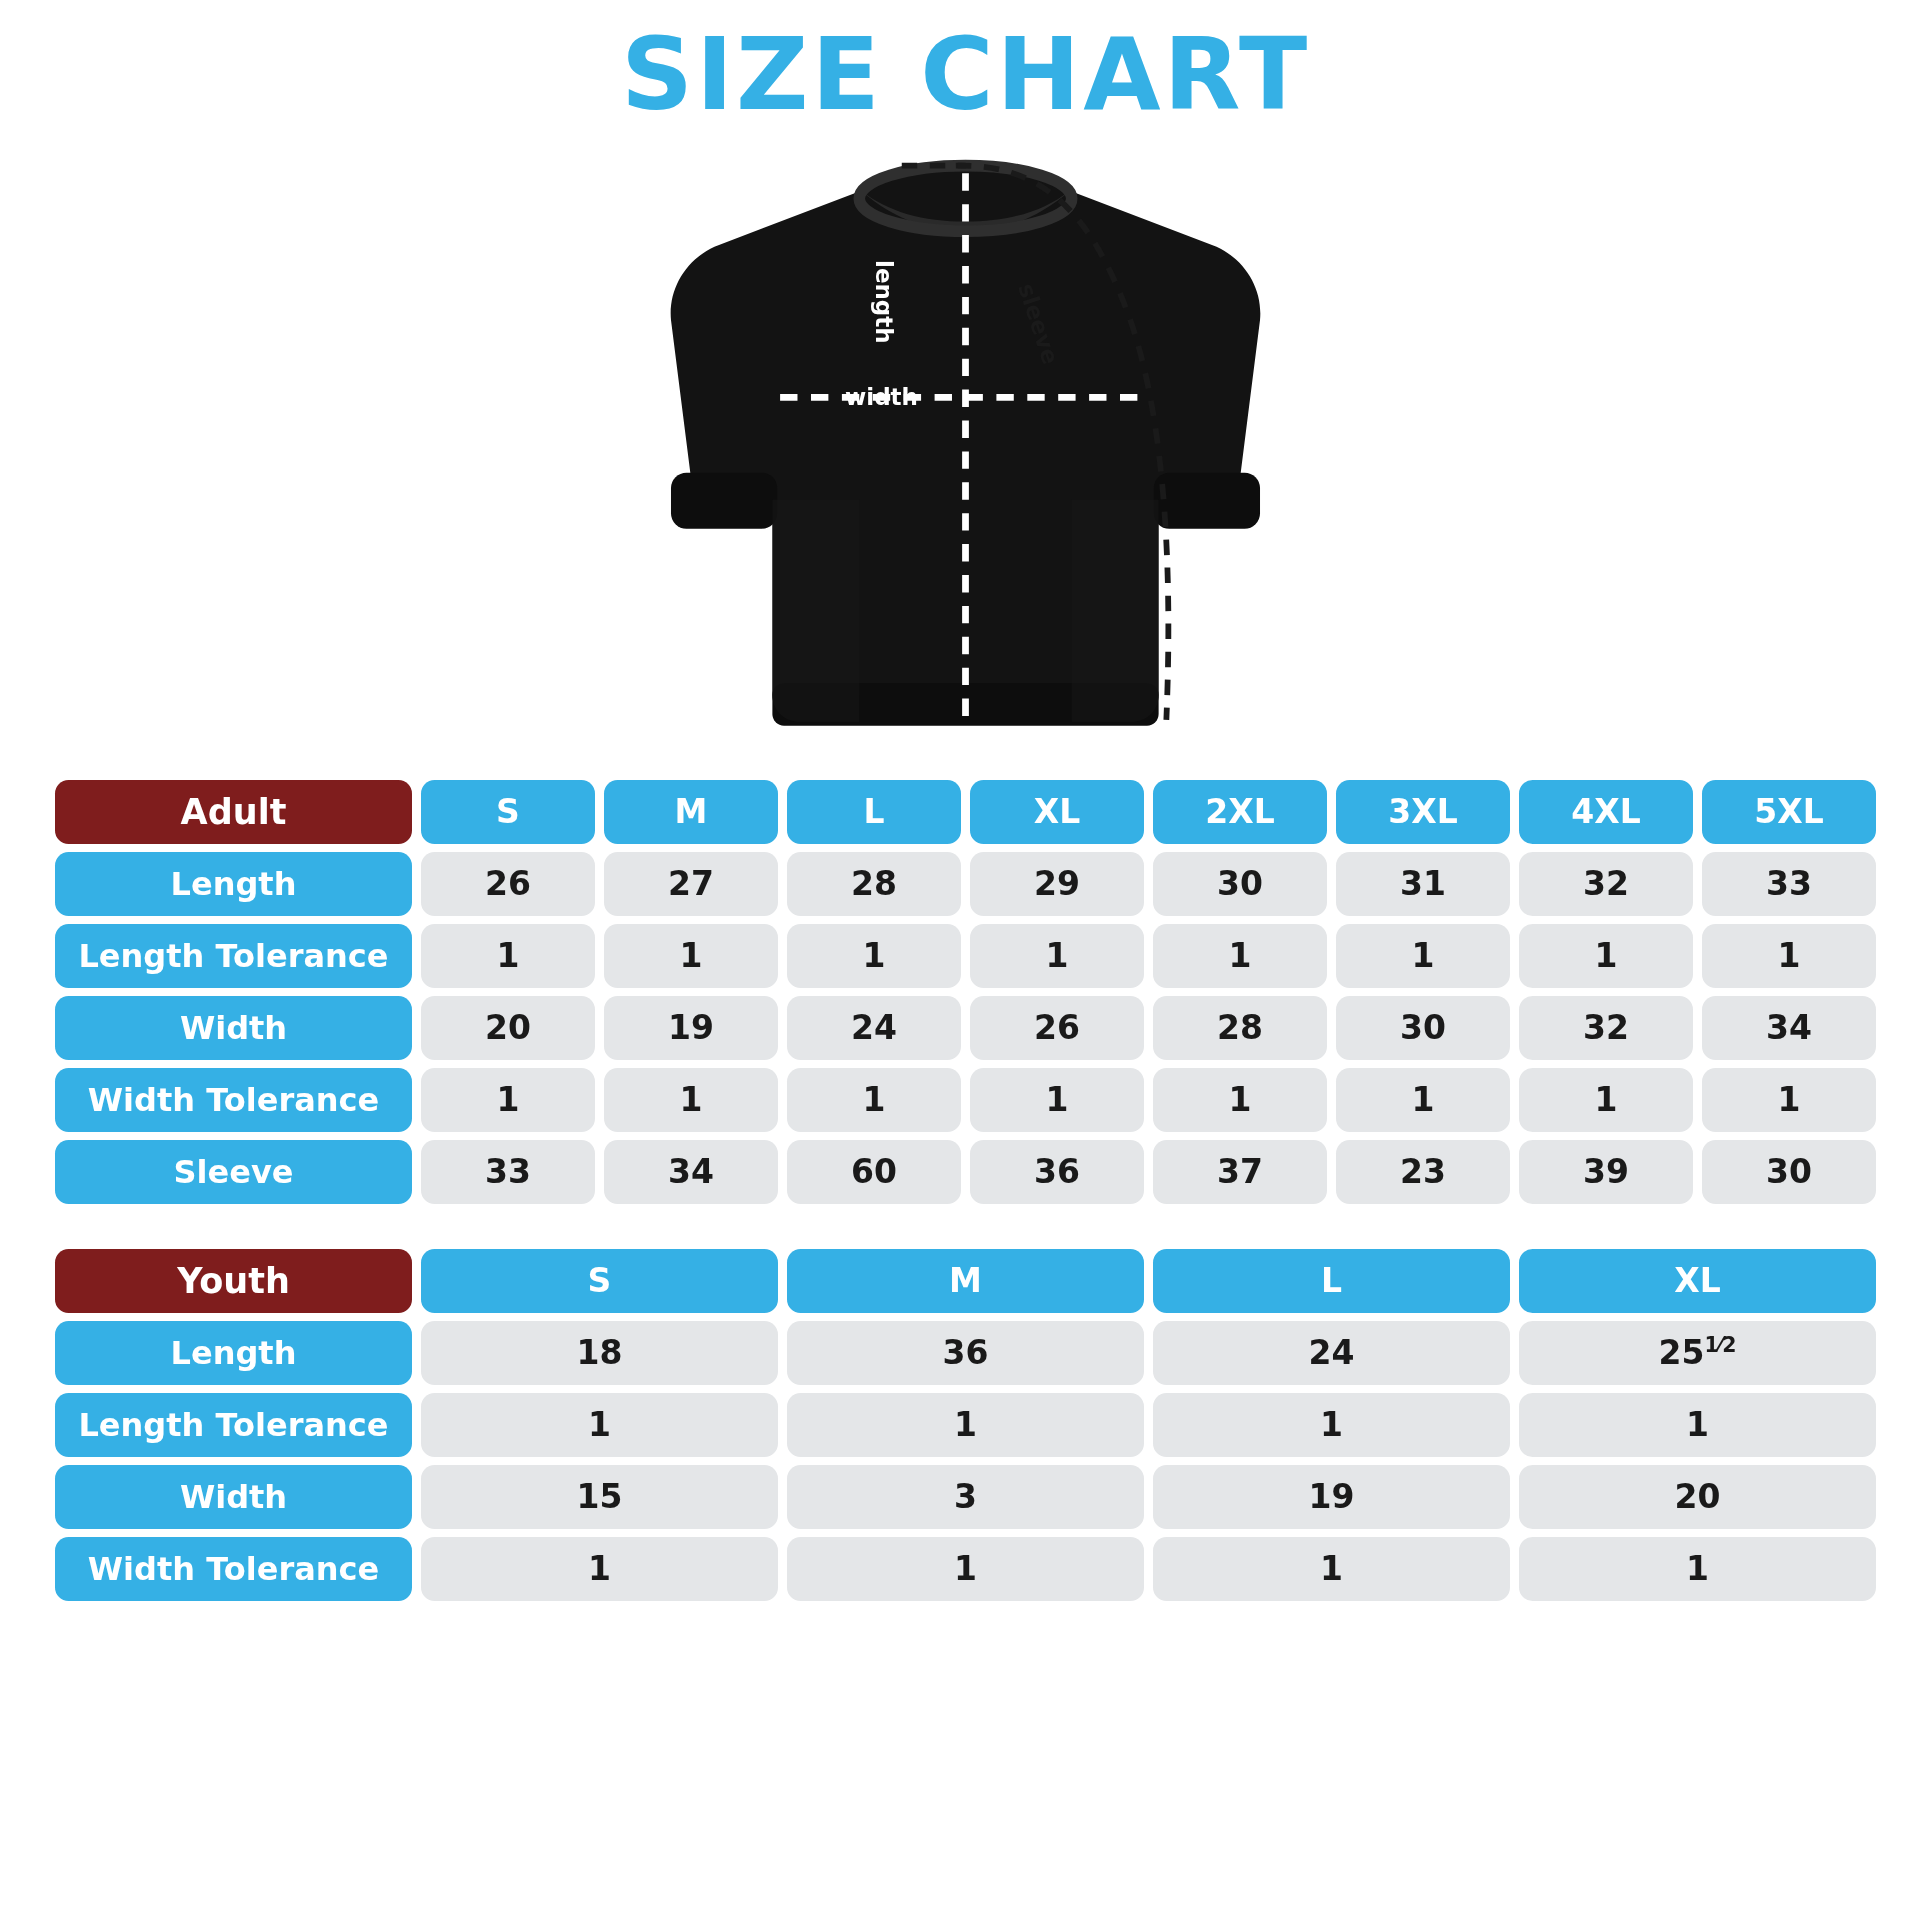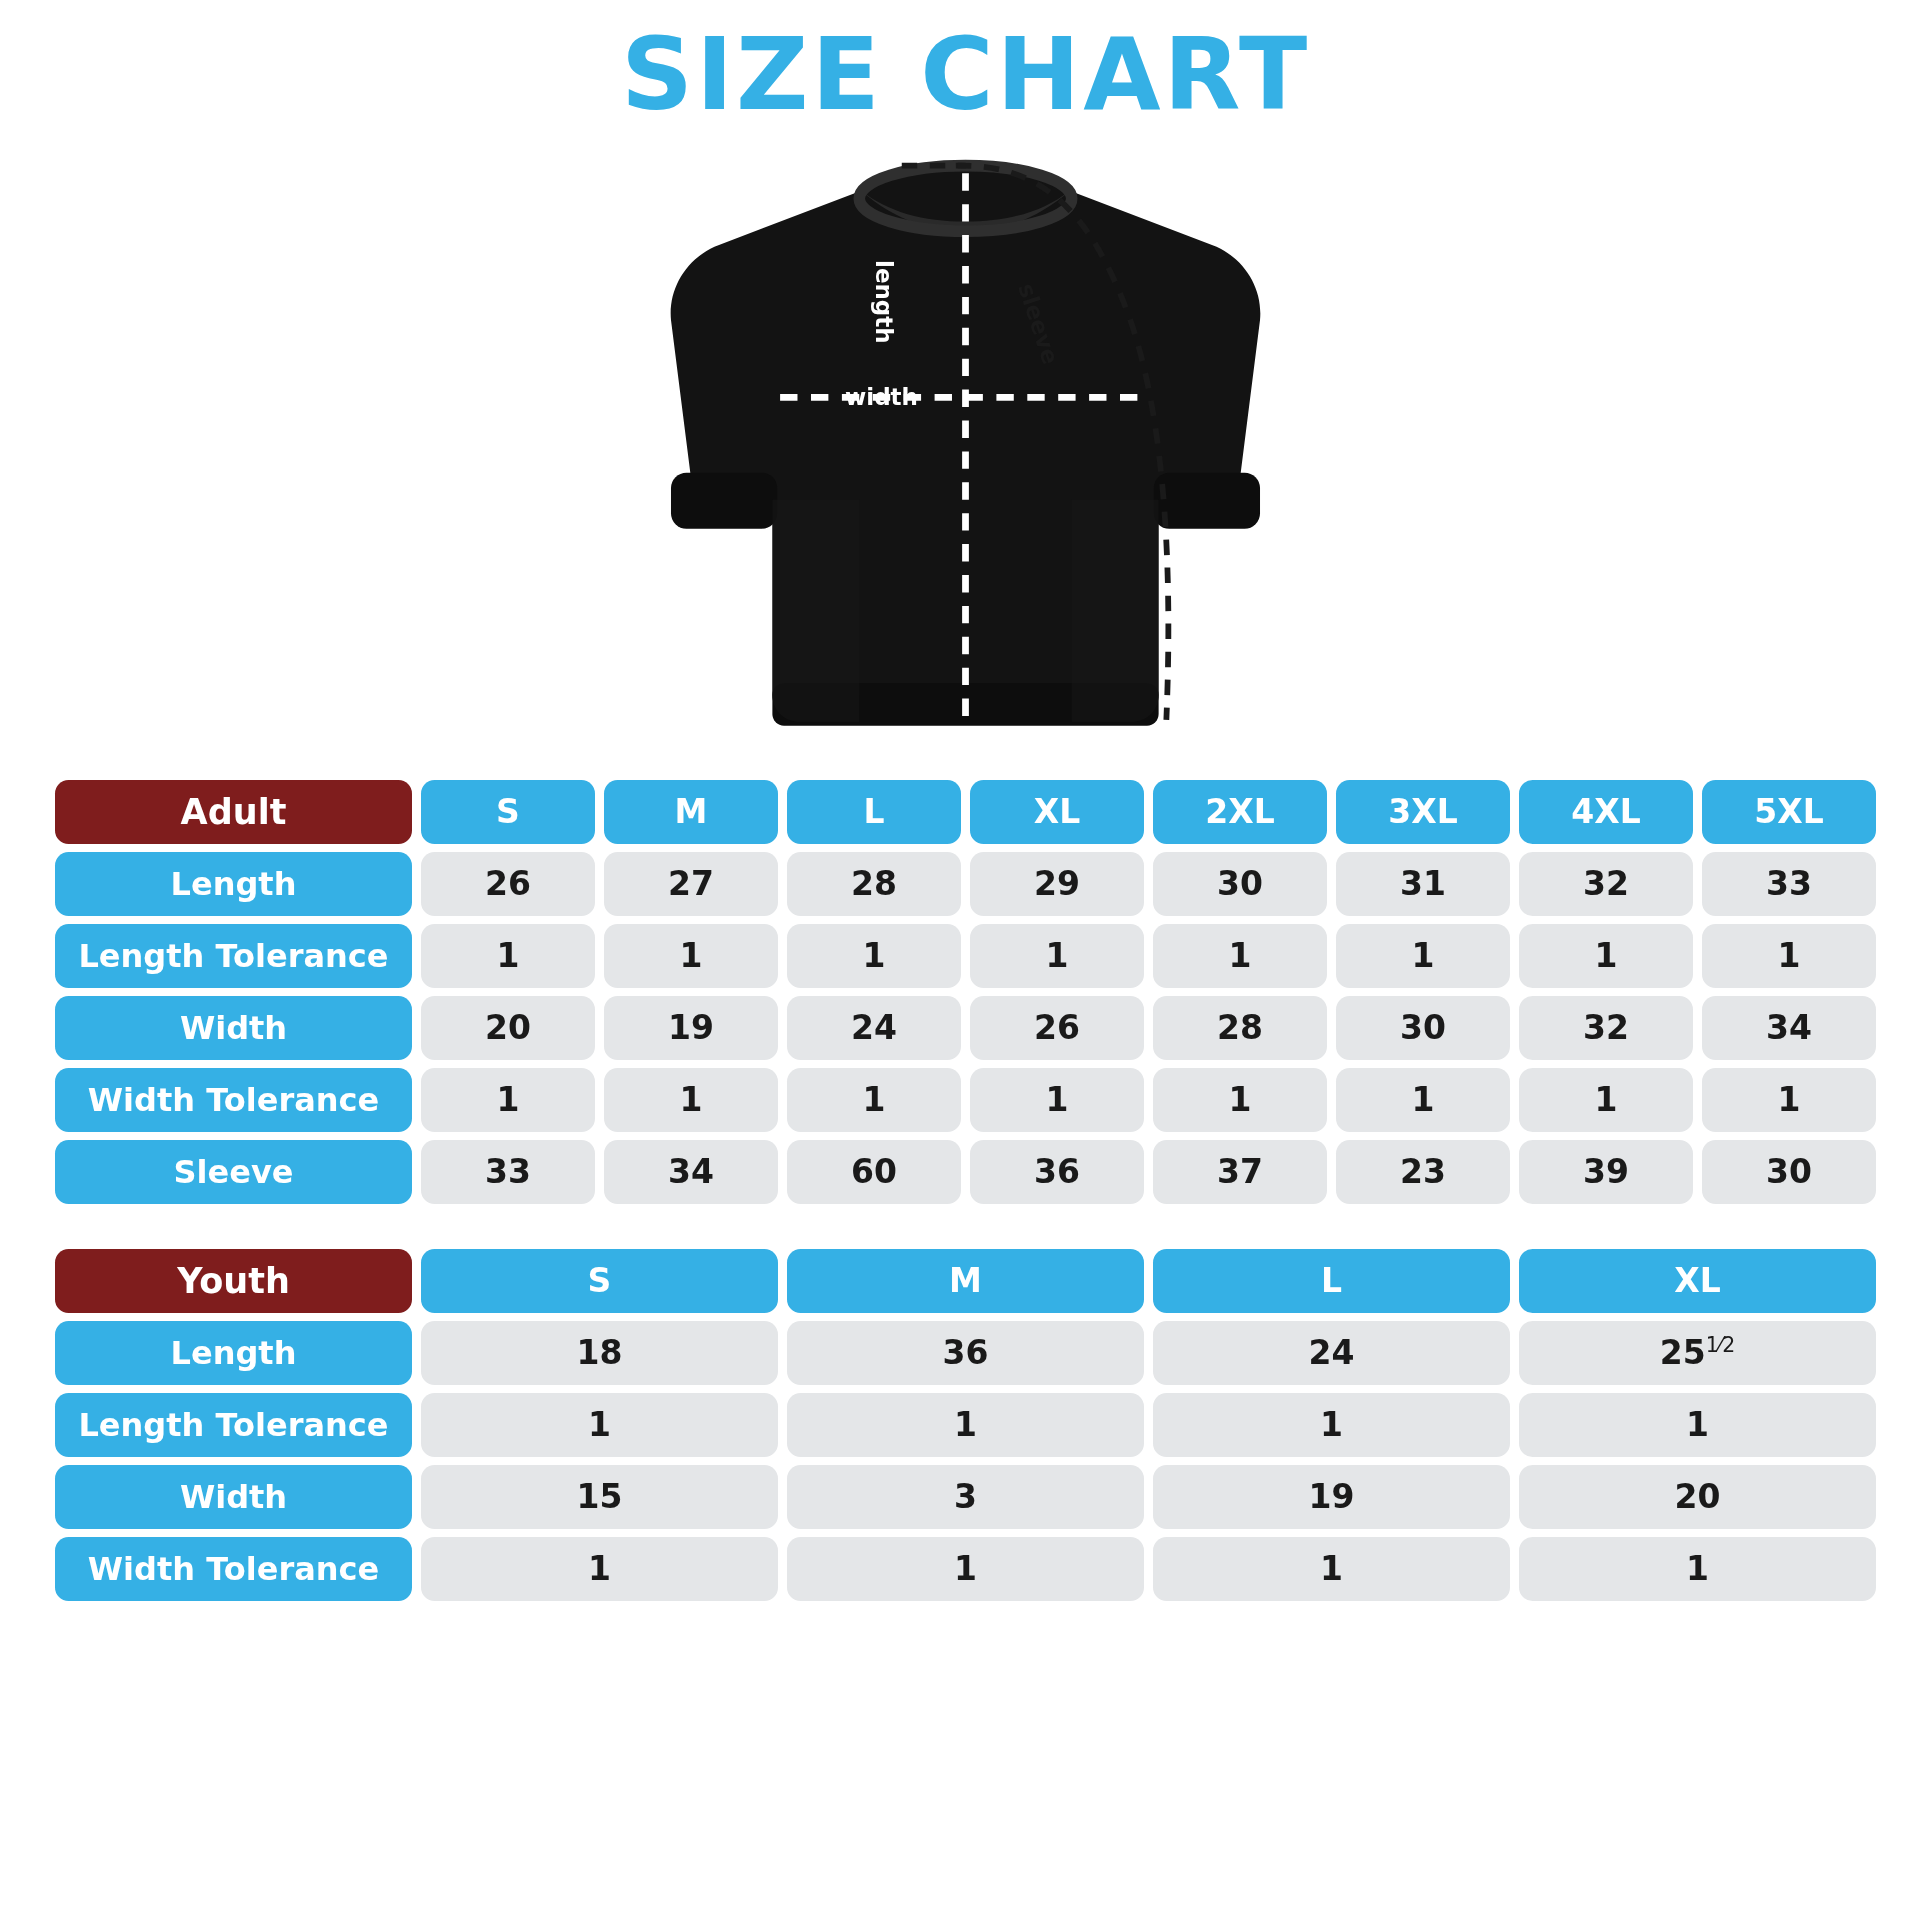--- a/index.html
+++ b/index.html
@@ -119,21 +119,21 @@
     color: #ffffff;
     font-size: 35px;
     font-weight: 700;
   }
   .adult-label-col { width: 357px; }
   .youth-label-col { width: 357px; }
 
   sup.frac {
     font-size: 0.62em;
     vertical-align: super;
-    font-weight: 400;
+    font-weight: 700;
   }
   .gap {
     height: 29px;
   }
 </style>
 </head>
 <body>
 
 <div class="page">
 

